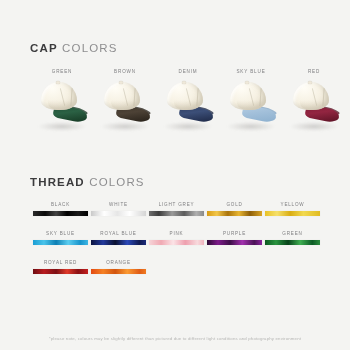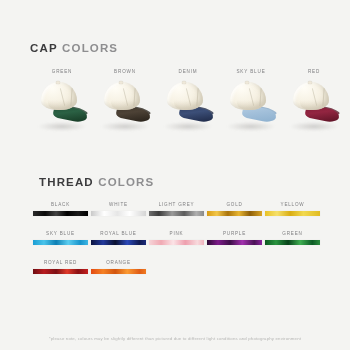--- a/index.html
+++ b/index.html
@@ -14,23 +14,23 @@
   .page{position:absolute;inset:0;}
 
   
   .section-head{
     position:absolute;
     font-size:11.5px;
     letter-spacing:1.15px;
     white-space:nowrap;
   }
   .section-head .strong{font-weight:bold;color:#3b3b3d;}
-  .section-head .light{font-weight:bold;color:#8e8e90;}
+  .section-head .light{font-weight:normal;color:#8e8e90;}
   #cap-head{left:30px;top:42px;}
-  #thread-head{left:39px;top:176px;}
+  #thread-head{left:30px;top:176px;}
 
   
   .cap-row{position:absolute;left:0;top:68px;width:350px;height:72px;}
   .cap-cell{
     position:absolute;top:0;width:64px;height:72px;
     text-align:center;
   }
   .cap-label{
     font-size:4.6px;letter-spacing:.85px;color:#7e7e80;
     display:block;height:8px;line-height:8px;white-space:nowrap;

